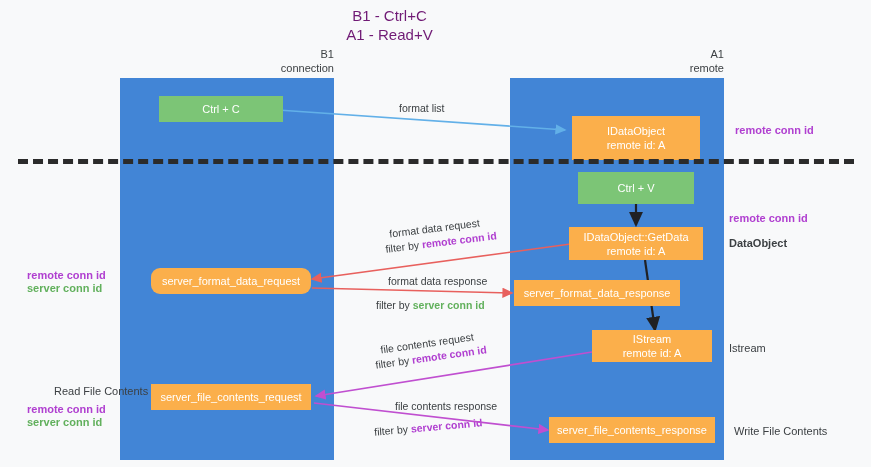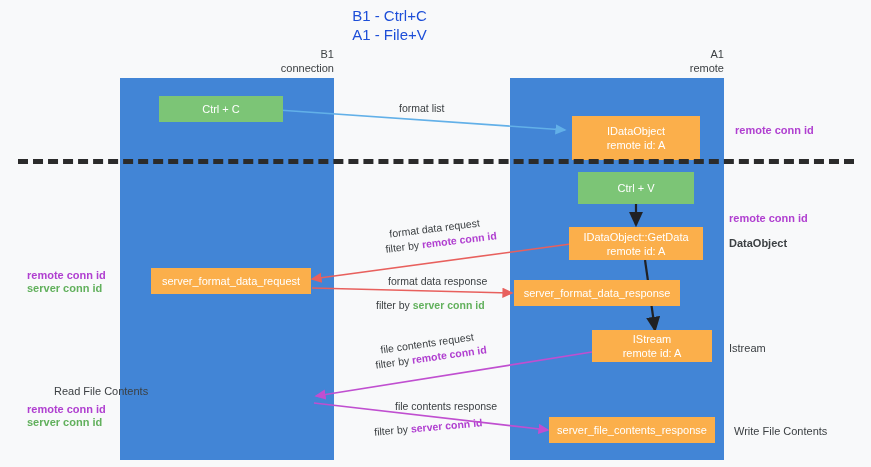--- a/index.html
+++ b/index.html
@@ -21,21 +21,21 @@
     position: absolute;
     background: #4285d6;
   }
   .lane-b1 { left: 120px; top: 78px; width: 214px; height: 382px; }
   .lane-a1 { left: 510px; top: 78px; width: 214px; height: 382px; }
 
   
   .title {
     position: absolute; left: 0; top: 6px; width: 779px;
     text-align: center; font-size: 15px; line-height: 19px;
-    color: #1d4ed8;
+    color: #701a75;
   }
 
   
   .lane-head {
     position: absolute; width: 214px; text-align: right;
     font-size: 11px; line-height: 14px; color: #3c4043;
   }
   .lane-head-b1 { left: 120px; top: 47px; }
   .lane-head-a1 { left: 510px; top: 47px; }
 
@@ -74,21 +74,21 @@
   svg.edges { position: absolute; inset: 0; width: 871px; height: 467px;
               z-index: 4; pointer-events: none; }
 </style>
 </head>
 <body>
 
 <div id="stage">
 
   <div class="title">
     <div>B1 - Ctrl+C</div>
-    <div>A1 - File+V</div>
+    <div>A1 - Read+V</div>
   </div>
 
   <div class="lane-head lane-head-b1">
     <div>B1</div>
     <div>connection</div>
   </div>
   <div class="lane-head lane-head-a1">
     <div>A1</div>
     <div>remote</div>
   </div>
@@ -138,33 +138,36 @@
 
   <div class="node green" style="left:578px; top:172px; width:116px; height:32px;">
     <span>Ctrl + V</span>
   </div>
 
   <div class="node orange" style="left:569px; top:227px; width:134px; height:33px;">
     <span>IDataObject::GetData</span>
     <span>remote id: A</span>
   </div>
 
-  <div class="node orange" style="left:151px; top:268px; width:160px; height:26px;">
+  <div class="node orange" style="left:151px; top:268px; width:160px; height:26px;border-radius:9px;">
     <span>server_format_data_request</span>
   </div>
 
   <div class="node orange" style="left:514px; top:280px; width:166px; height:26px;">
     <span>server_format_data_response</span>
   </div>
 
   <div class="node orange" style="left:592px; top:330px; width:120px; height:32px;">
     <span>IStream</span>
     <span>remote id: A</span>
   </div>
 
+  <div class="node orange" style="left:151px; top:384px; width:160px; height:26px;">
+    <span>server_file_contents_request</span>
+  </div>
 
   <div class="node orange" style="left:549px; top:417px; width:166px; height:26px;">
     <span>server_file_contents_response</span>
   </div>
 
   <div class="separator"></div>
 
   <div class="arrow-lbl" style="left:399px; top:101px;">format list</div>
 
   <div class="arrow-lbl rot" style="left:389px; top:221px; transform: rotate(-7deg);">

